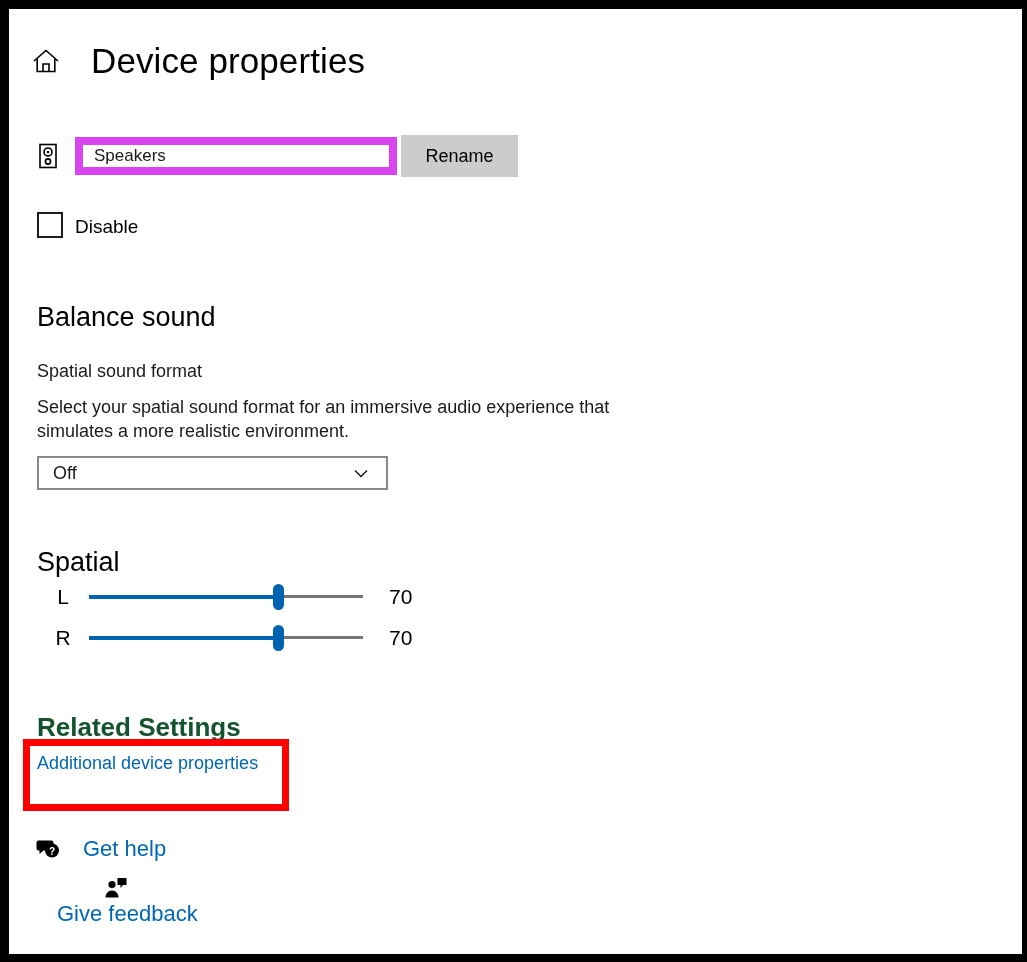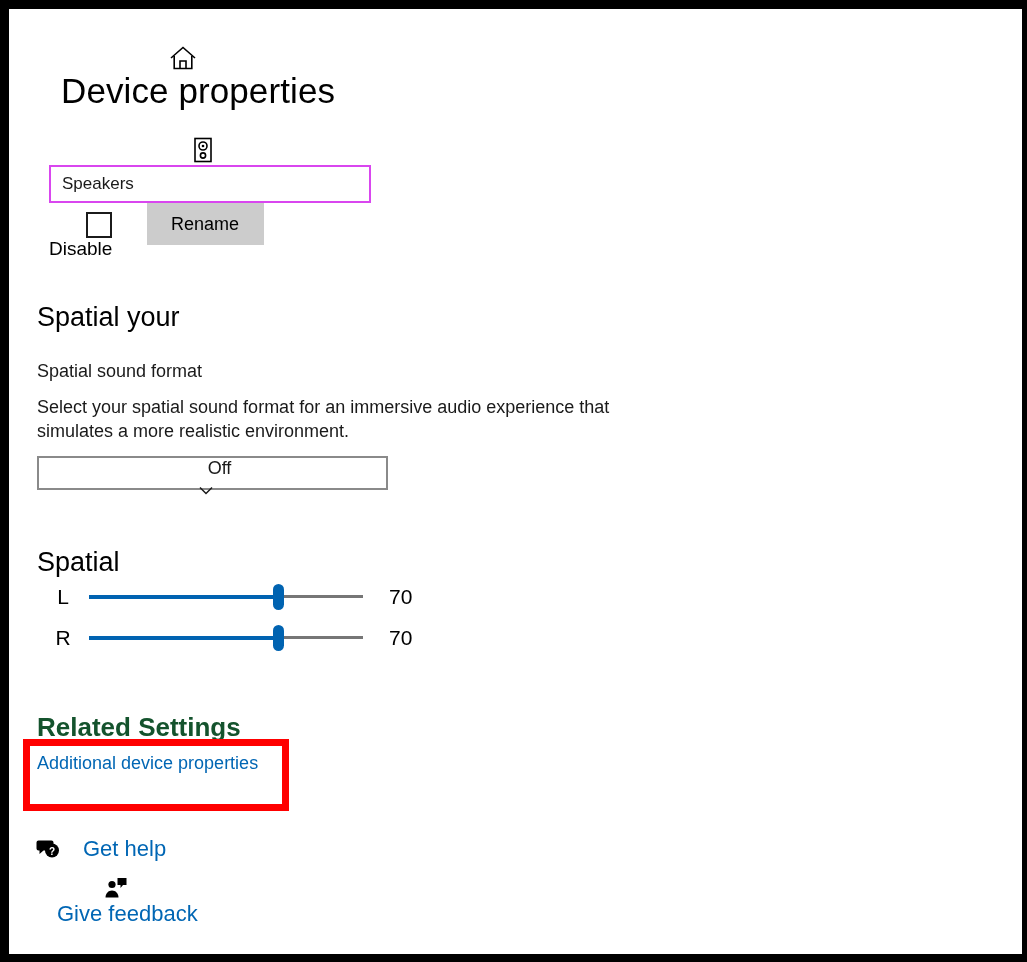--- a/index.html
+++ b/index.html
@@ -29,21 +29,21 @@
   }
 
   #page {
     position: absolute;
     left: 0; top: 0;
     width: 1013px;
     height: 945px;
     background: #ffffff;
   }
 
-  .abs { position: absolute; flex-direction: column; }
+  .abs { position: absolute; }
 
   
   #header-row {
     left: 22px;
     top: 34px;
     display: flex;
     align-items: center;
   }
   #home-icon {
     width: 30px;
@@ -70,21 +70,21 @@
   #speaker-icon {
     width: 26px;
     height: 30px;
     display: block;
   }
   #device-name-input {
     margin-left: 14px;
     width: 322px;
     height: 38px;
     box-sizing: border-box;
-    border: 2px solid #d946ef;
+    border: 8px solid #d946ef;
     background: #ffffff;
     font-family: "Liberation Sans", sans-serif;
     font-size: 17px;
     color: #1a1a1a;
     padding: 0 11px;
     outline: none;
   }
   #rename-button {
     margin-left: 4px;
     width: 117px;
@@ -308,21 +308,21 @@
       </span>
       <input id="device-name-input" type="text" value="Speakers" style="">
       <button id="rename-button">Rename</button>
     </div>
 
     <div id="disable-row" class="abs">
       <span id="disable-checkbox"></span>
       <span id="disable-label">Disable</span>
     </div>
 
-    <div id="spatial-heading" class="abs">Spatial your</div>
+    <div id="spatial-heading" class="abs">Balance sound</div>
     <div id="spatial-format-label" class="abs">Spatial sound format</div>
     <div id="spatial-desc" class="abs">Select your spatial sound format for an immersive audio experience that simulates a more realistic environment.</div>
 
     <div id="spatial-select-wrap" class="abs">
       <span id="spatial-select-value">Off</span>
       <span>
         <svg id="chevron-down-icon" viewBox="0 0 22 22" fill="none" stroke="#1a1a1a" stroke-width="1.5">
           <path d="M5 8.5 L11 14.5 L17 8.5"></path>
         </svg>
       </span>

